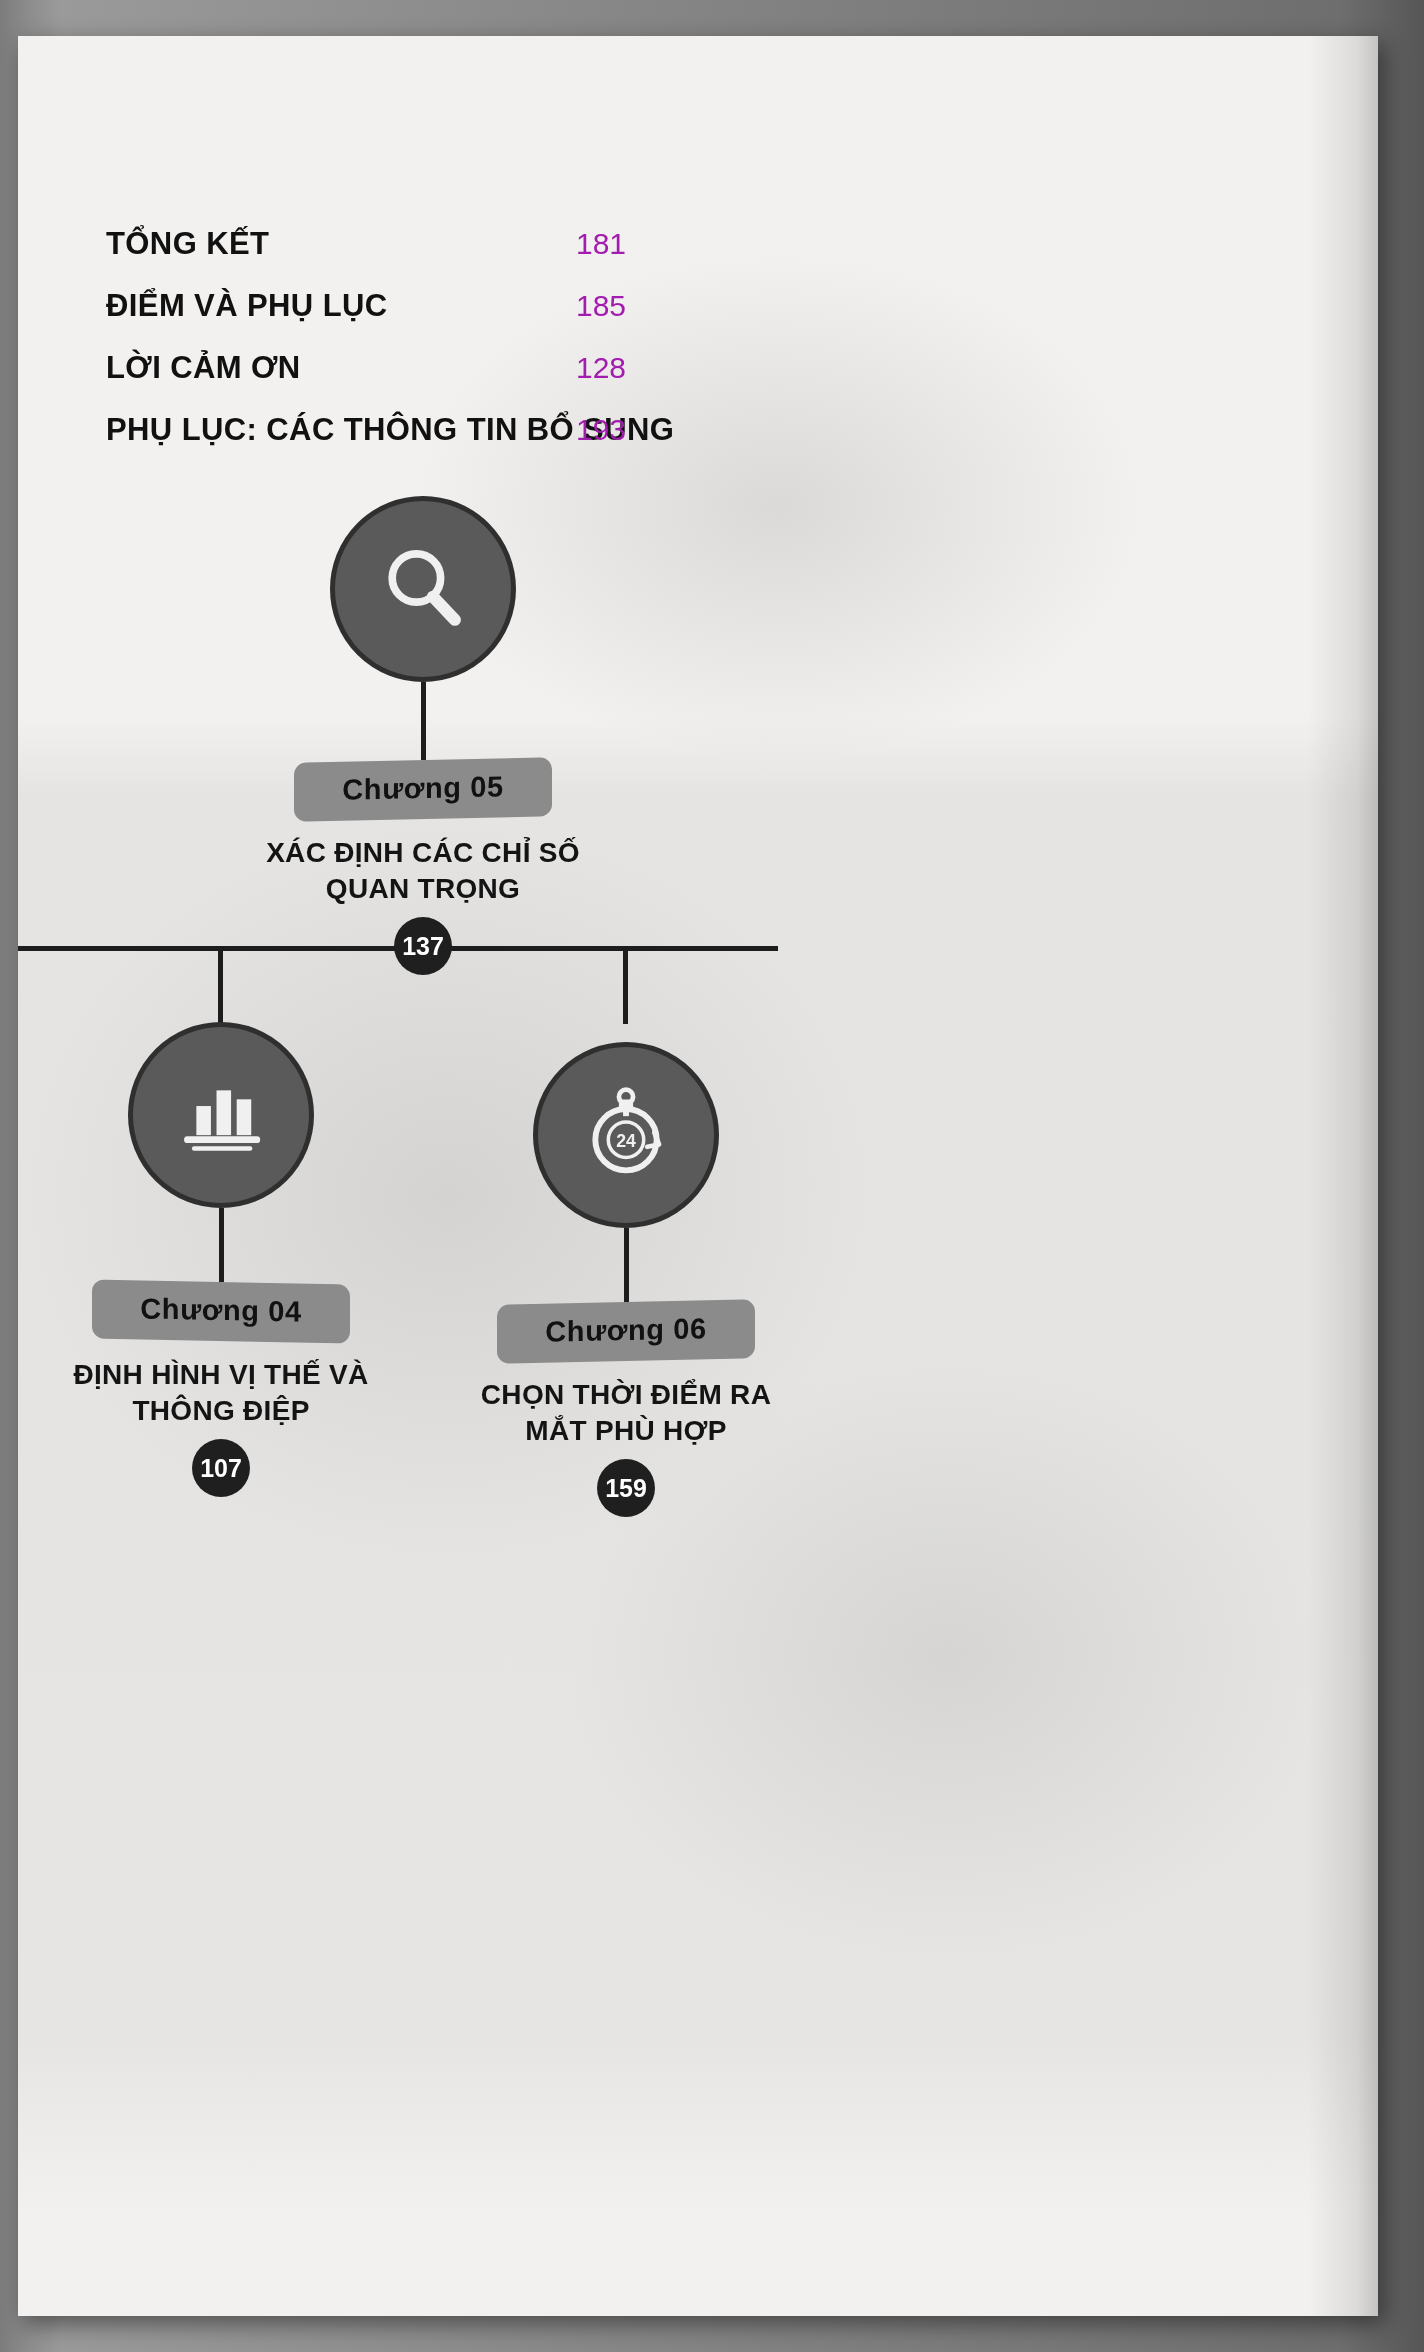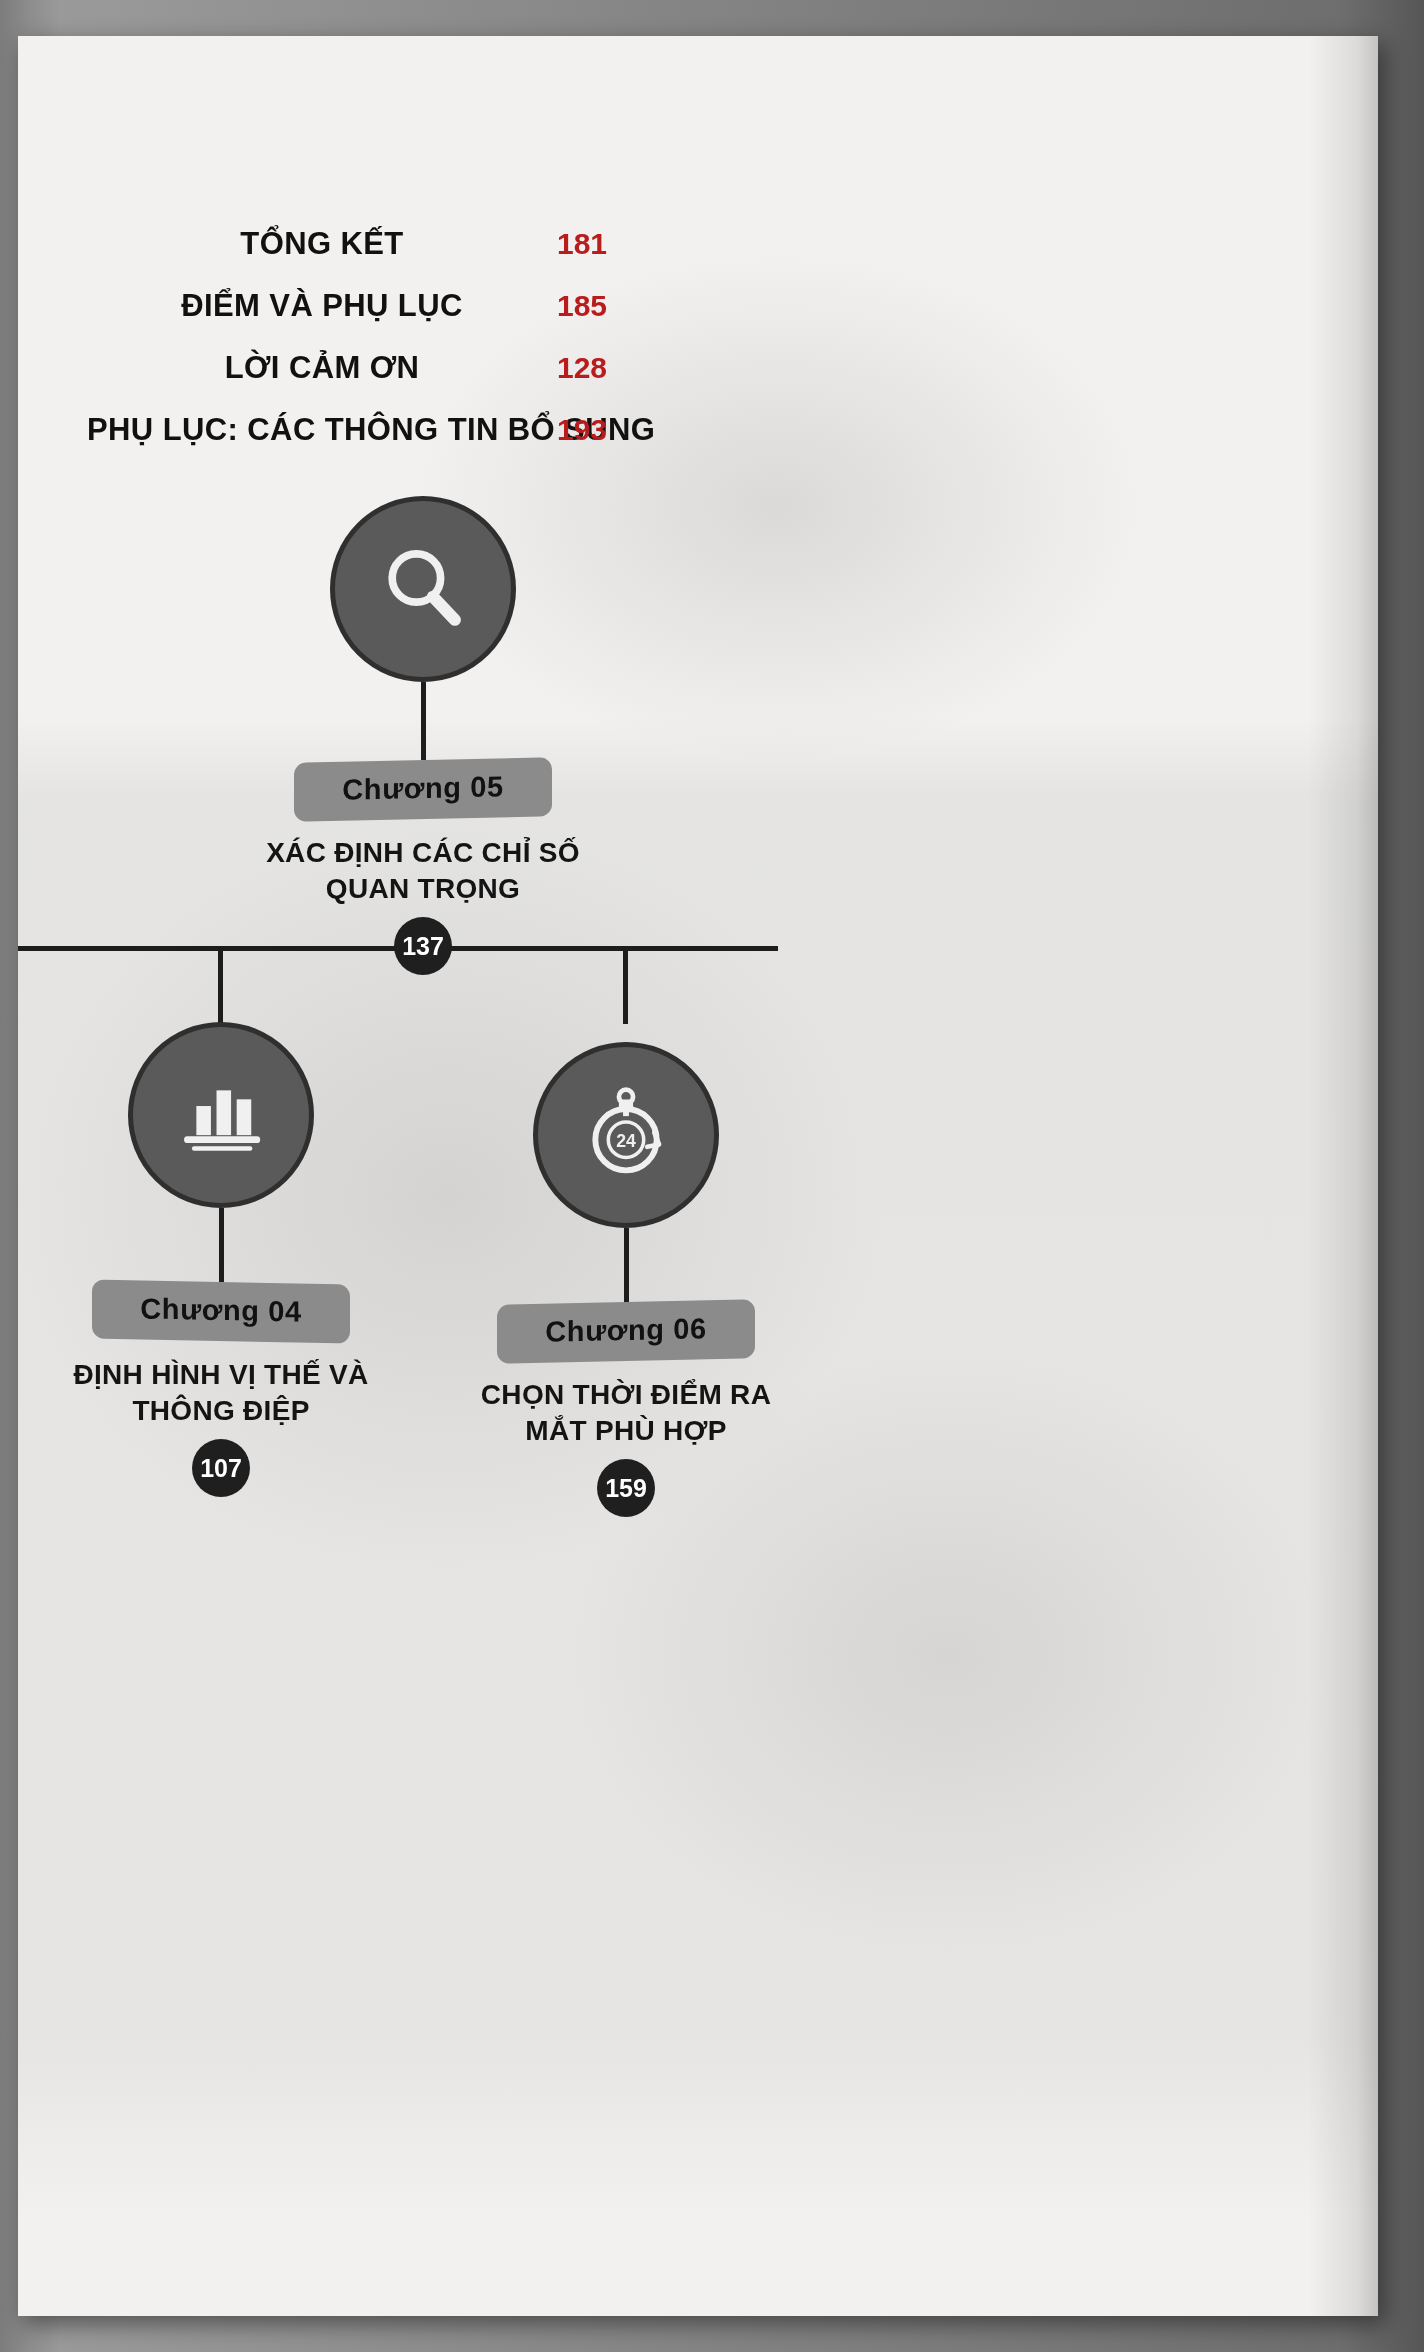--- a/index.html
+++ b/index.html
@@ -60,43 +60,42 @@
 
   #content {
     position: absolute;
     inset: 0;
     z-index: 3;
   }
 
   
   .toc {
     position: absolute;
-    left: 69px;
+    left: 88px;
     top: 190px;
     width: 760px;
-    text-align: center;
   }
   .toc-row {
     display: flex;
     align-items: baseline;
     margin-bottom: 22px;
     height: 40px;
   }
   .toc-title {
     font-size: 31px;
     font-weight: 700;
     letter-spacing: 0.4px;
     color: #111;
     width: 470px;
     white-space: nowrap;
   }
   .toc-page {
     font-size: 30px;
-    font-weight: 700;
-    color: #b91c1c;
+    font-weight: 400;
+    color: #a21caf;
   }
 
   
   .diagram {
     position: absolute;
     left: 0;
     top: 430px;
     width: 1360px;
     height: 1100px;
   }

